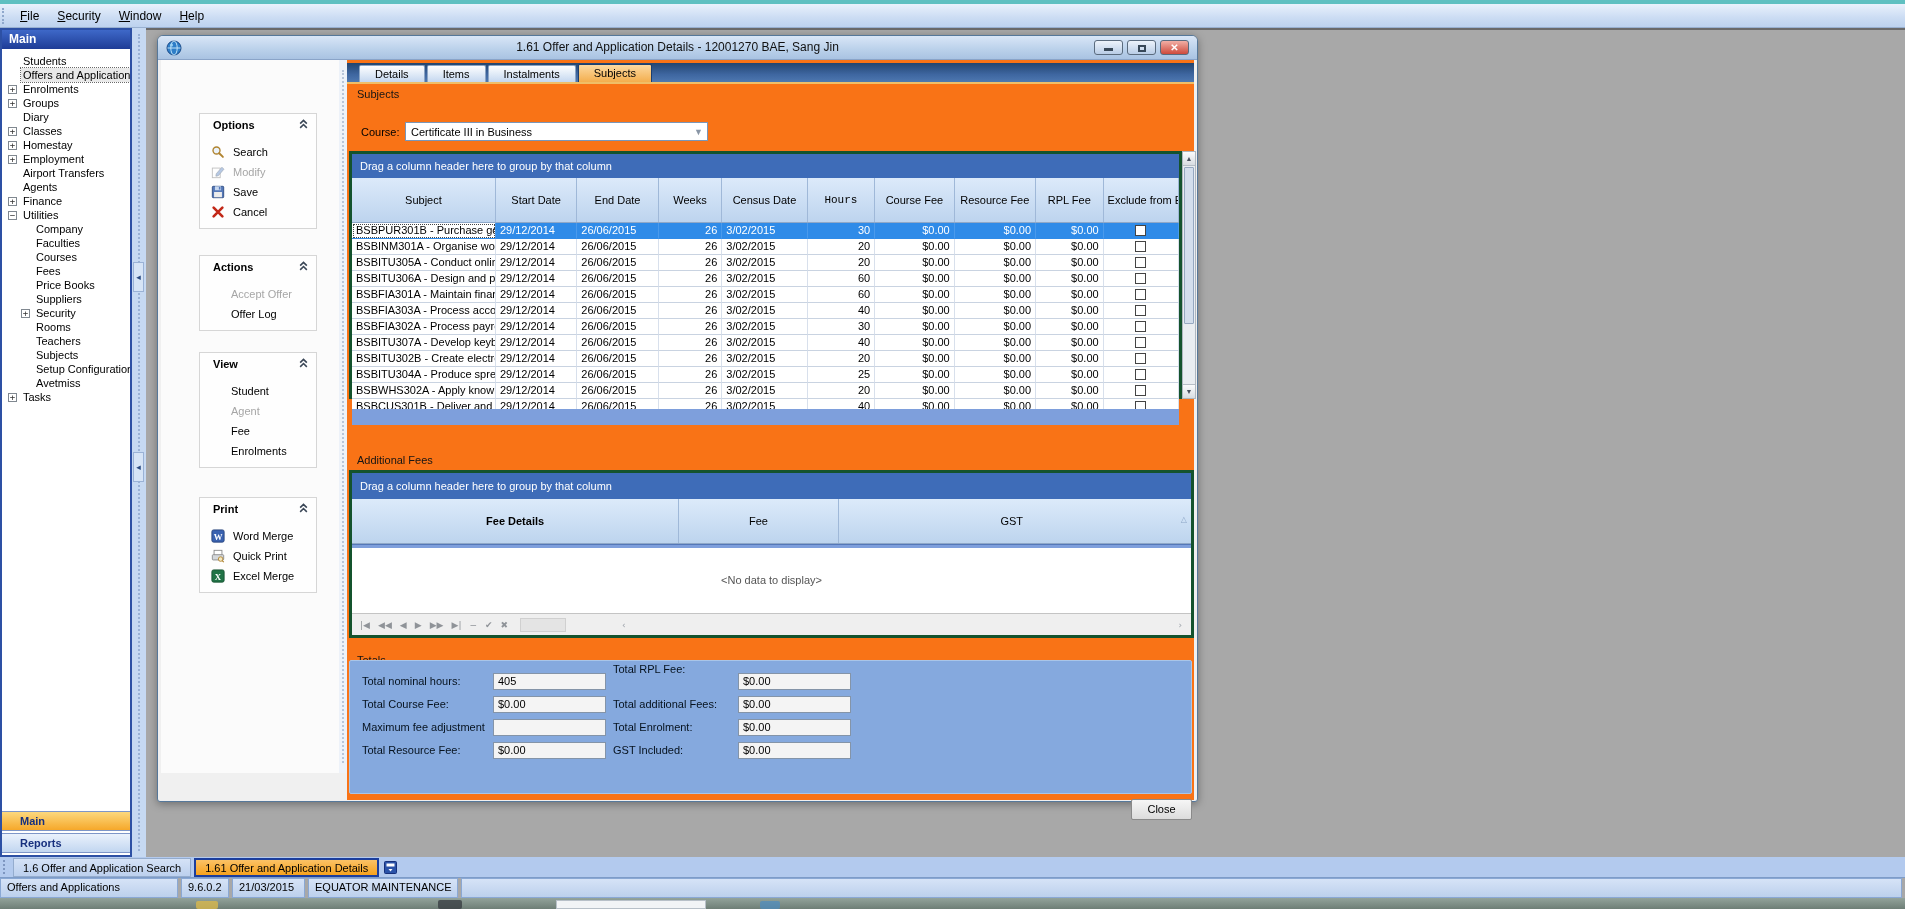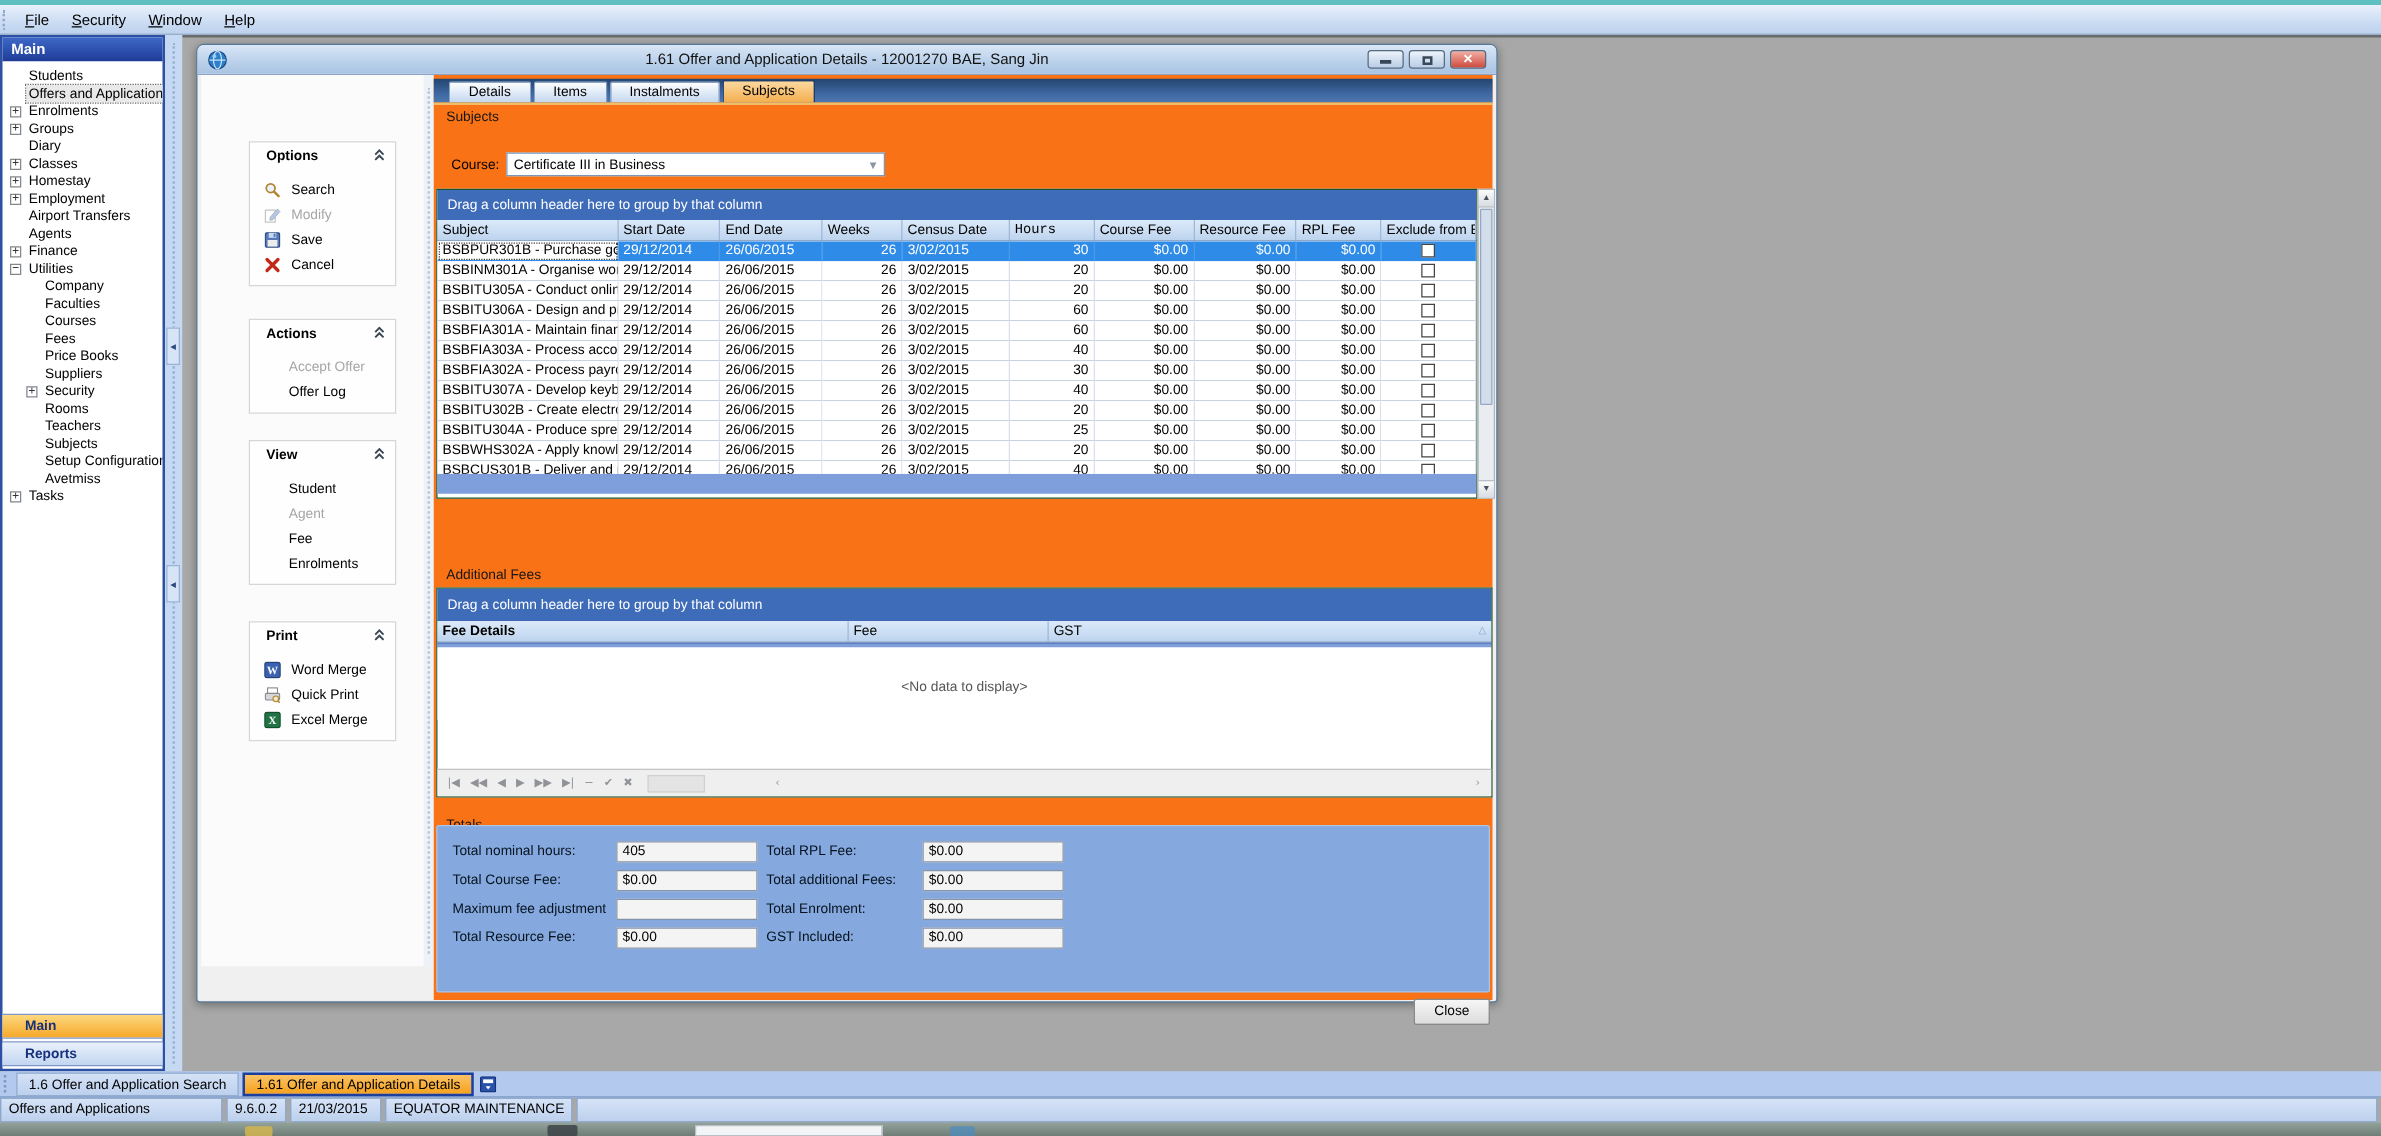--- a/index.html
+++ b/index.html
@@ -91,24 +91,24 @@
 
   .groupbox-label { position:absolute; font-size:11px; color:#15帅1; color:#151515; }
 
   
   #course-label { position:absolute; left:14px; top:66px; }
   #course-select { position:absolute; left:58px; top:62px; width:303px; height:19px; background:#FFF;
                    border:1px solid #7A96B8; display:flex; align-items:center; justify-content:space-between;
                    padding:0 4px 0 5px; }
   #course-select .arrow { color:#8A96A6; font-size:9px; }
 
-  .grid { position:absolute; background:#FFF; border:1px solid #14532d; }
+  .grid { position:absolute; background:#FFF; border:3px solid #14532d; }
   .group-band { background:#3E6CB8; color:#FFF; display:flex; align-items:center; padding-left:8px; }
   .hdr-row { display:flex; background:linear-gradient(180deg,#DCEAFA,#BDD4EE); border-bottom:1px solid #8FA8C8; }
-  .hdr-cell { padding:2px 4px; border-right:1px solid #9FB8D8; overflow:hidden; white-space:nowrap; }
+  .hdr-cell { padding:16px 4px; border-right:1px solid #9FB8D8; overflow:hidden; white-space:nowrap;text-align:center; }
   .grid-rows { overflow:hidden; background:#FFF; }
   .grid-row { display:flex; height:16px; }
   .cell { padding:1px 4px; border-right:1px solid #D8E0EC; border-bottom:1px solid #C9D3E1;
           overflow:hidden; white-space:nowrap; line-height:13px; background:#FFF; }
   .cell.r { text-align:right; } .cell.c { text-align:center; padding:1px 0; }
   .grid-row.sel .cell { background:#2F8BE8; color:#FFF; border-right-color:#4A9AEC; border-bottom-color:#2F8BE8; }
   .grid-row.sel .cell.focus { background:#FFF; color:#000; outline:1px dotted #444; outline-offset:-2px; }
   .chk { width:11px; height:11px; border:1px solid #444; background:#FFF; margin:1px auto 0 auto; }
   .empty-band { background:#7E9FDC; }
 
@@ -661,21 +661,21 @@
         <div class="groupbox-label" id="totals-label">Totals</div>
         <div id="totals-panel">
             <div class="tot-label" style="left: 12px; top: 12px;">Total nominal hours:</div>
             <div class="tot-field" style="left: 143px; top: 12px;">405</div>
             <div class="tot-label" style="left: 12px; top: 35px;">Total Course Fee:</div>
             <div class="tot-field" style="left: 143px; top: 35px;">$0.00</div>
             <div class="tot-label" style="left: 12px; top: 58px;">Maximum fee adjustment</div>
             <div class="tot-field" style="left: 143px; top: 58px;"></div>
             <div class="tot-label" style="left: 12px; top: 81px;">Total Resource Fee:</div>
             <div class="tot-field" style="left: 143px; top: 81px;">$0.00</div>
-            <div class="tot-label" style="left: 263px; top: 12px;">Total RPL Fee:</div>
+            <div class="tot-label" style="left: 263px; top: 0;">Total RPL Fee:</div>
             <div class="tot-field" style="left: 388px; top: 12px;">$0.00</div>
             <div class="tot-label" style="left: 263px; top: 35px;">Total additional Fees:</div>
             <div class="tot-field" style="left: 388px; top: 35px;">$0.00</div>
             <div class="tot-label" style="left: 263px; top: 58px;">Total Enrolment:</div>
             <div class="tot-field" style="left: 388px; top: 58px;">$0.00</div>
             <div class="tot-label" style="left: 263px; top: 81px;">GST Included:</div>
             <div class="tot-field" style="left: 388px; top: 81px;">$0.00</div>
           </div>
 
         <div id="close-btn">Close</div>

